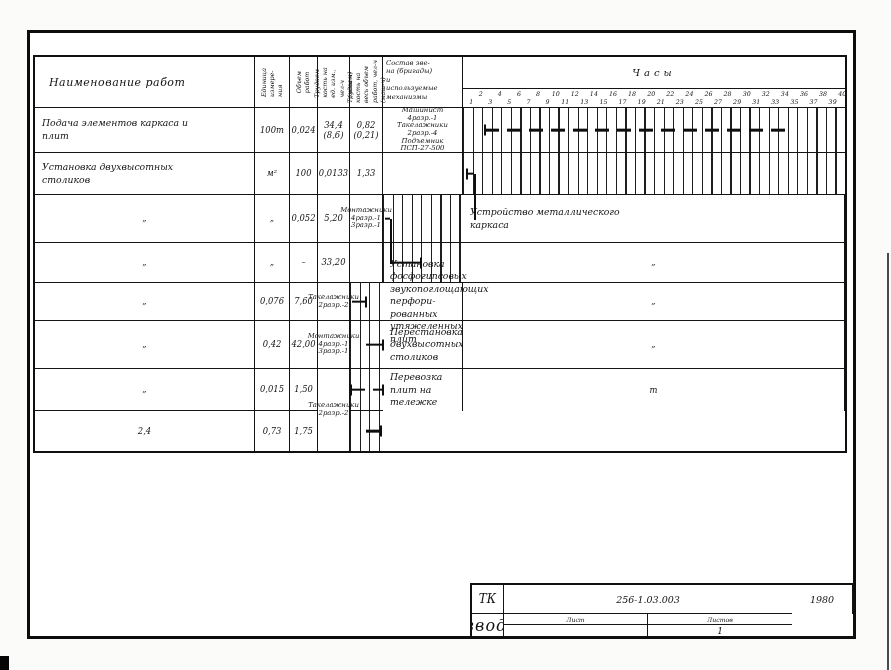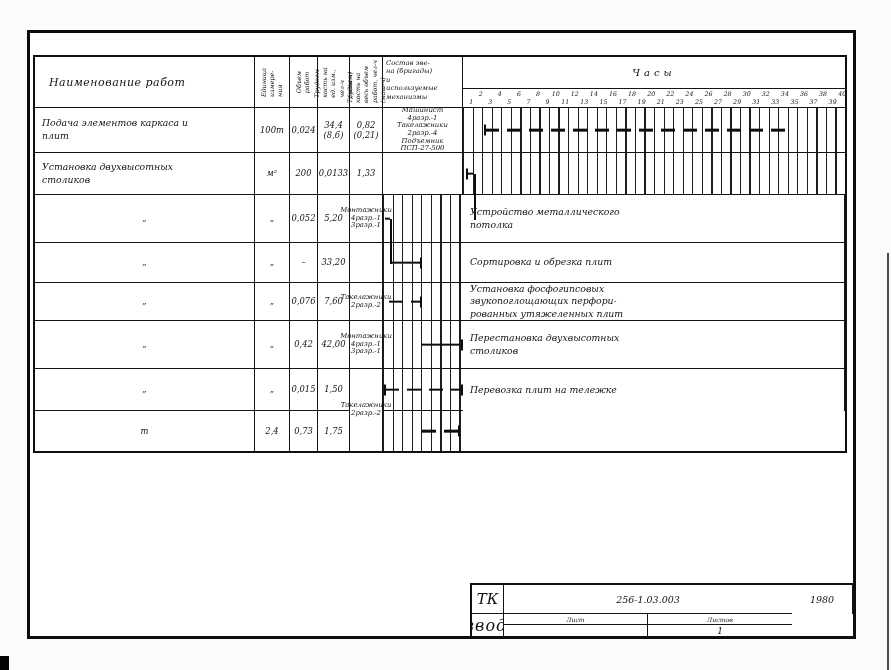--- a/index.html
+++ b/index.html
@@ -39,21 +39,21 @@
   .tick{position:absolute;top:50%;transform:translate(-50%,-50%);width:2px;height:11px;background:#0e0e0e;z-index:4;}
   .connector{position:absolute;width:2px;background:#0e0e0e;top:50%;z-index:4;}
   
   .titleblock{position:absolute;left:470px;top:583px;width:385px;height:55px;
     border:2px solid #101010;box-sizing:border-box;background:#fff;display:grid;
     grid-template-columns:32px 288px 1fr;grid-template-rows:29px 1fr;font-style:italic;}
   .tb{border-right:1.3px solid #141414;border-bottom:1.3px solid #141414;box-sizing:border-box;
       display:flex;align-items:center;justify-content:center;overflow:hidden;}
   .tb.lastcol{border-right:none;}
   .tb.lastrow{border-bottom:none;}
-  .tb-type{font-size:15px;}
+  .tb-type{font-size:12px;}
   .tb-year{font-size:9.5px;text-align:right;}
   .tb-desc{flex-direction:column;align-items:flex-start;justify-content:center;
            font-size:7.2px;line-height:1.3;padding-left:4px;}
   .tb-title{font-size:16px;letter-spacing:1px;}
   .tb-code{font-size:9.5px;}
   .tb-sheets{display:grid;grid-template-columns:1fr 1fr;grid-template-rows:11px 1fr;
              align-items:stretch;justify-items:stretch;}
   .tbs{border-right:1.1px solid #141414;border-bottom:1.1px solid #141414;box-sizing:border-box;
        display:flex;align-items:center;justify-content:center;font-size:6.2px;}
   .tbs.val{border-bottom:none;font-size:9px;}
@@ -154,52 +154,51 @@
 2разр.-4
 Подъемник
 ПСП-27-500</div>
     <div class="cell chart-cell lastcol">
       <div class="bar dashed" style="left: 5.75%; width: 80.25%;"></div>
       <div class="tick" style="left: 5.75%;"></div>
     </div>
     <div class="cell c-name">Установка двухвысотных
 столиков</div>
     <div class="cell c-num">м²</div>
-    <div class="cell c-num">200</div>
+    <div class="cell c-num">100</div>
     <div class="cell c-num">0,0133</div>
     <div class="cell c-num">1,33</div>
     <div class="cell c-crew"></div>
     <div class="cell chart-cell lastcol">
       <div class="bar solid" style="left: 1%; width: 2%;"></div>
       <div class="tick" style="left: 1%;"></div>
       <div class="connector" style="left: 3%; height: 46px;"></div>
     </div>
     <div class="cell c-num">„</div>
     <div class="cell c-num">„</div>
     <div class="cell c-num">0,052</div>
     <div class="cell c-num">5,20</div>
     <div class="cell c-crew">Монтажники
 4разр.-1
 3разр.-1</div>
     <div class="cell chart-cell lastcol">
       <div class="bar solid" style="left: 3%; width: 6.25%;"></div>
       <div class="connector" style="left: 9.25%; height: 45px;"></div>
     </div>
     <div class="cell c-name">Устройство металлического
-потолка</div>
+каркаса</div>
     <div class="cell c-num">„</div>
     <div class="cell c-num">„</div>
     <div class="cell c-num">–</div>
     <div class="cell c-num">33,20</div>
     <div class="cell c-crew"></div>
     <div class="cell chart-cell lastcol">
       <div class="bar solid" style="left: 9.25%; width: 38.75%;"></div>
       <div class="tick" style="left: 48%;"></div>
     </div>
-    <div class="cell c-name">Сортировка и обрезка плит</div>
     <div class="cell c-num">„</div>
     <div class="cell c-num">„</div>
     <div class="cell c-num">0,076</div>
     <div class="cell c-num">7,60</div>
     <div class="cell c-crew">Такелажники
 2разр.-2</div>
     <div class="cell chart-cell lastcol">
       <div class="bar dashed" style="left: 7.25%; width: 40.75%;"></div>
       <div class="tick" style="left: 48%;"></div>
     </div>

